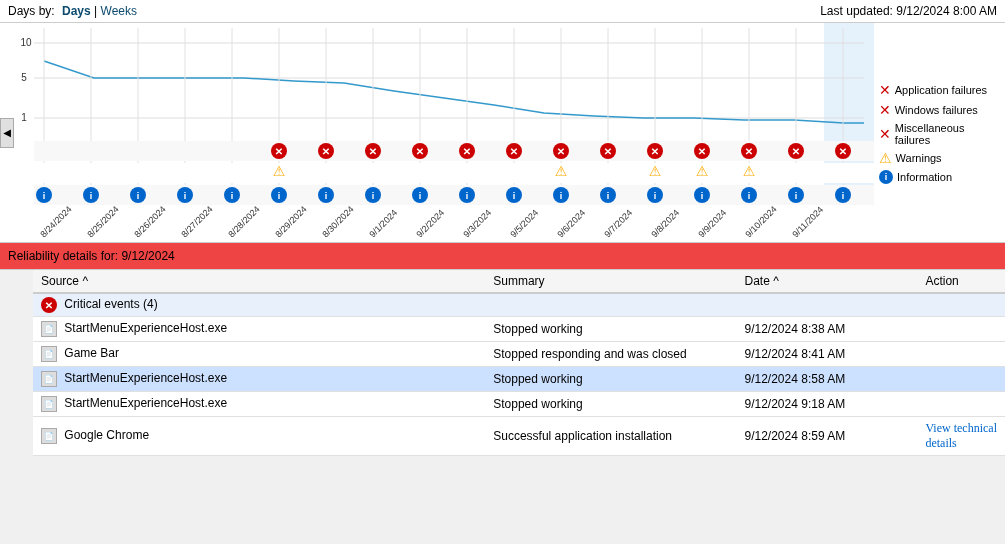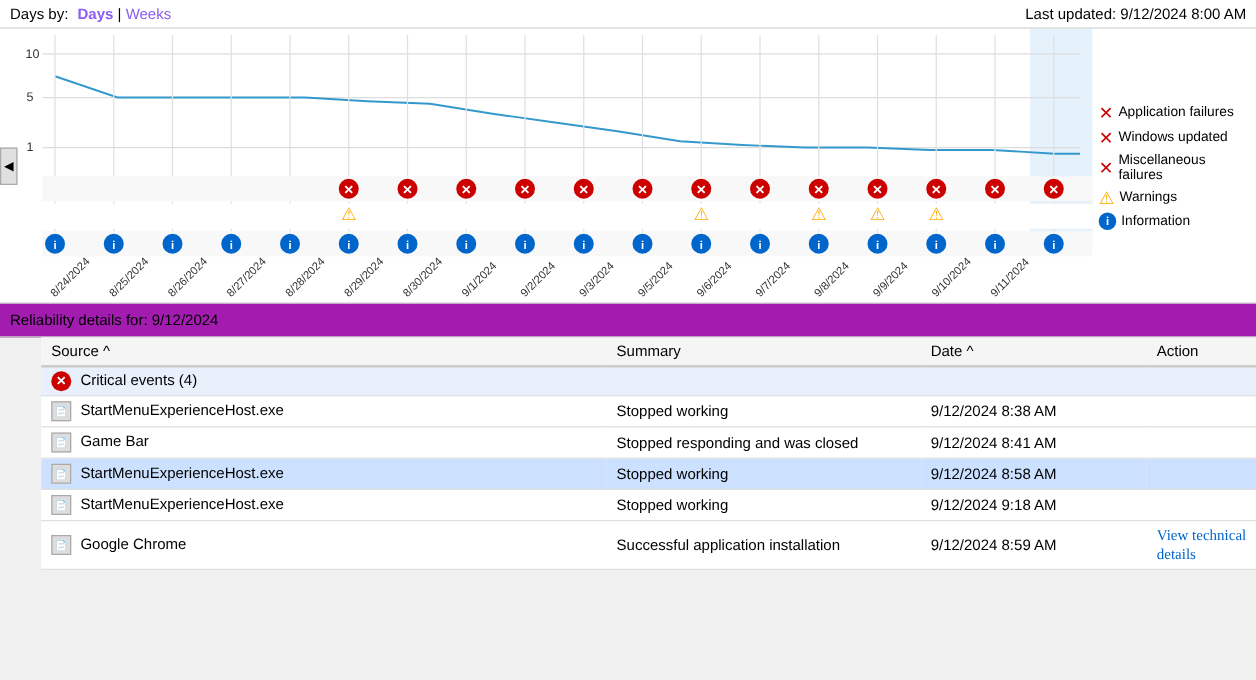--- a/index.html
+++ b/index.html
@@ -1,31 +1,31 @@
 <!DOCTYPE html>
 <html><head>
   <meta charset="utf-8">
   <style>
     * { box-sizing: border-box; margin: 0; padding: 0; }
     body { font-family: 'Segoe UI', Tahoma, sans-serif; font-size: 12px; background: #f0f0f0; color: #000; width: 1005px; height: 544px; overflow: hidden; }
 
     .top-bar { display: flex; justify-content: space-between; align-items: center; padding: 4px 8px; background: #fff; border-bottom: 1px solid #ccc; }
     .view-by { font-size: 12px; }
     .view-by span { color: #000; }
-    .view-by a { color: #8b5cf6; text-decoration: none; cursor: pointer; }
+    .view-by a { color: #0c4a6e; text-decoration: none; cursor: pointer; }
     .last-updated { font-size: 12px; color: #000; }
 
     .chart-area { display: flex; background: #fff; border-bottom: 1px solid #ccc; height: 220px; }
     .chart-main { flex: 1; position: relative; overflow: hidden; }
     .chart-legend { width: 130px; padding: 8px 4px; font-size: 11px; display: flex; flex-direction: column; justify-content: center; gap: 4px; }
     .legend-item { display: flex; align-items: center; gap: 4px; cursor: pointer; }
 
     .nav-arrow { position: absolute; left: 0; top: 50%; transform: translateY(-50%); width: 14px; height: 30px; background: #e0e0e0; border: 1px solid #aaa; cursor: pointer; display: flex; align-items: center; justify-content: center; font-size: 10px; z-index: 10; }
 
-    .reliability-header { background: #a21caf; padding: 6px 8px; font-size: 12px; border-bottom: 1px solid #ccc; }
+    .reliability-header { background: #ef4444; padding: 6px 8px; font-size: 12px; border-bottom: 1px solid #ccc; }
 
     .details-table { width: 100%; background: #fff; border-collapse: collapse; margin-left: 33px; }
     .details-table th { text-align: left; padding: 4px 8px; border-bottom: 2px solid #ccc; font-weight: normal; background: #f5f5f5; cursor: pointer; }
     .details-table th.sorted::after { content: ' ^'; }
     .details-table td { padding: 4px 8px; border-bottom: 1px solid #e0e0e0; vertical-align: middle; }
 
     .section-row td { background: #e8f0fb; font-weight: normal; padding: 3px 8px; }
     .section-row.info td { background: #e8f0fb; }
     .highlighted-row td { background: #cce0ff; }
 
@@ -182,21 +182,21 @@
       <text transform="translate(782,215) rotate(-45)" font-size="9" fill="#333">9/11/2024</text>
     </svg>
   </div>
   <div class="chart-legend">
     <div class="legend-item">
       <span style="color:#cc0000; font-size:14px;">✕</span>
       <span>Application failures</span>
     </div>
     <div class="legend-item">
       <span style="color:#cc0000; font-size:14px;">✕</span>
-      <span>Windows updated</span>
+      <span>Windows failures</span>
     </div>
     <div class="legend-item">
       <span style="color:#cc0000; font-size:14px;">✕</span>
       <span>Miscellaneous failures</span>
     </div>
     <div class="legend-item">
       <span style="color:#ffaa00; font-size:14px;">⚠</span>
       <span>Warnings</span>
     </div>
     <div class="legend-item">

